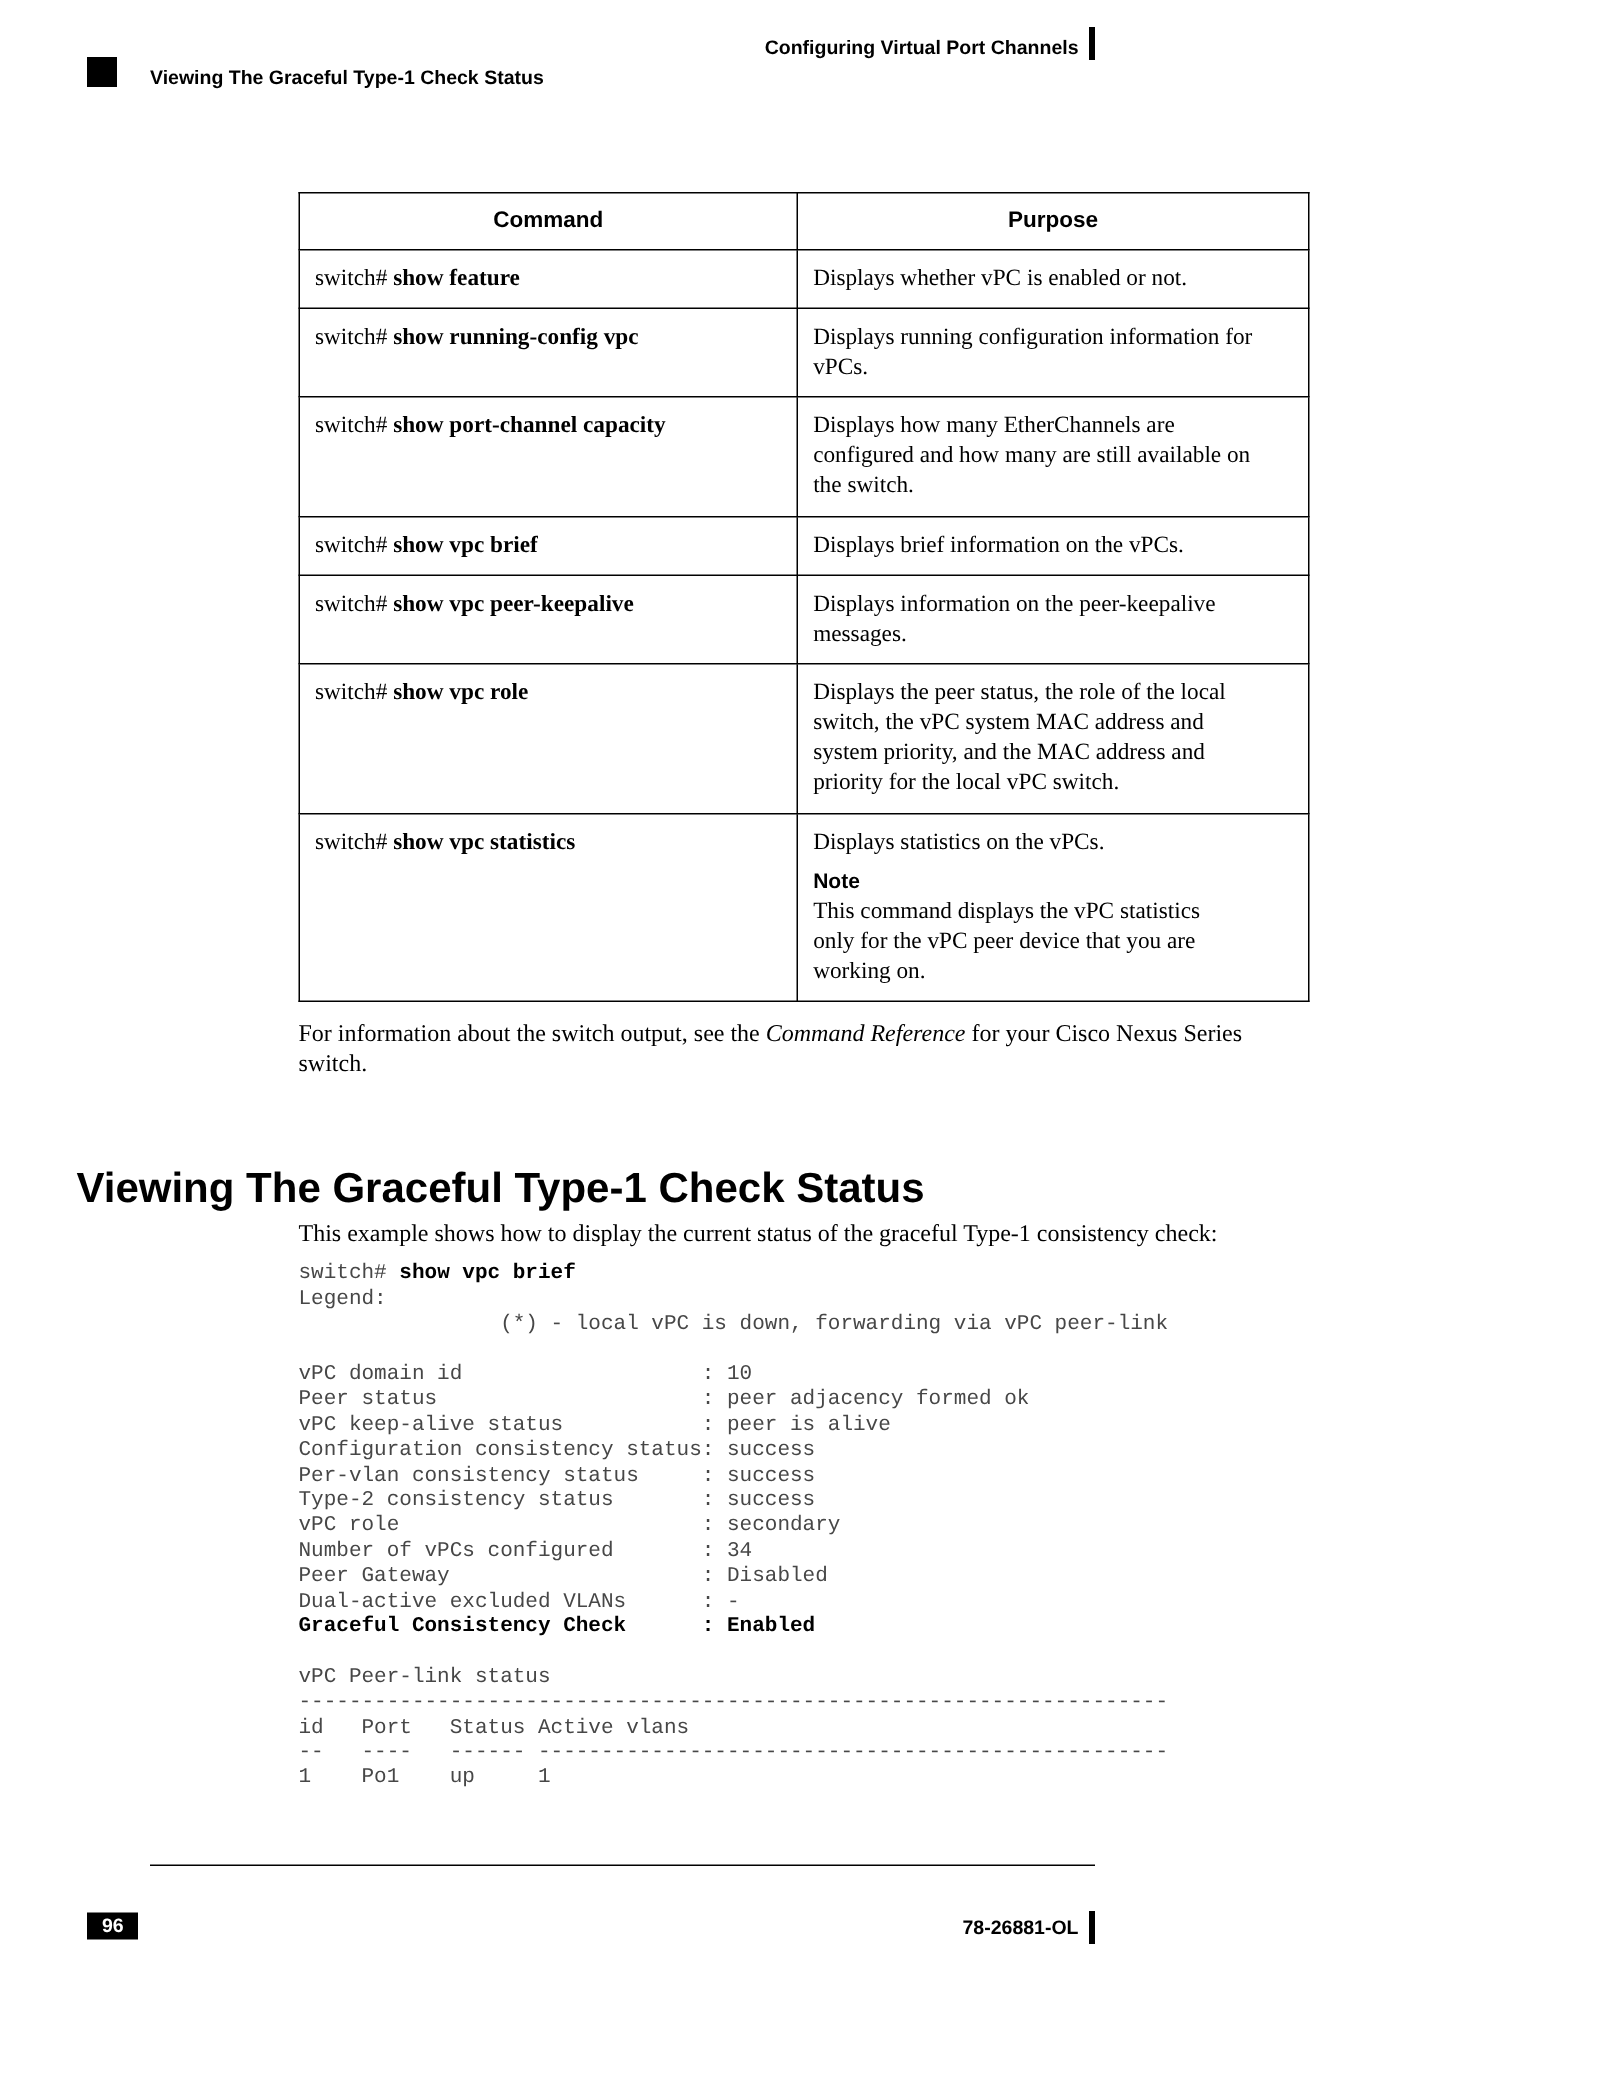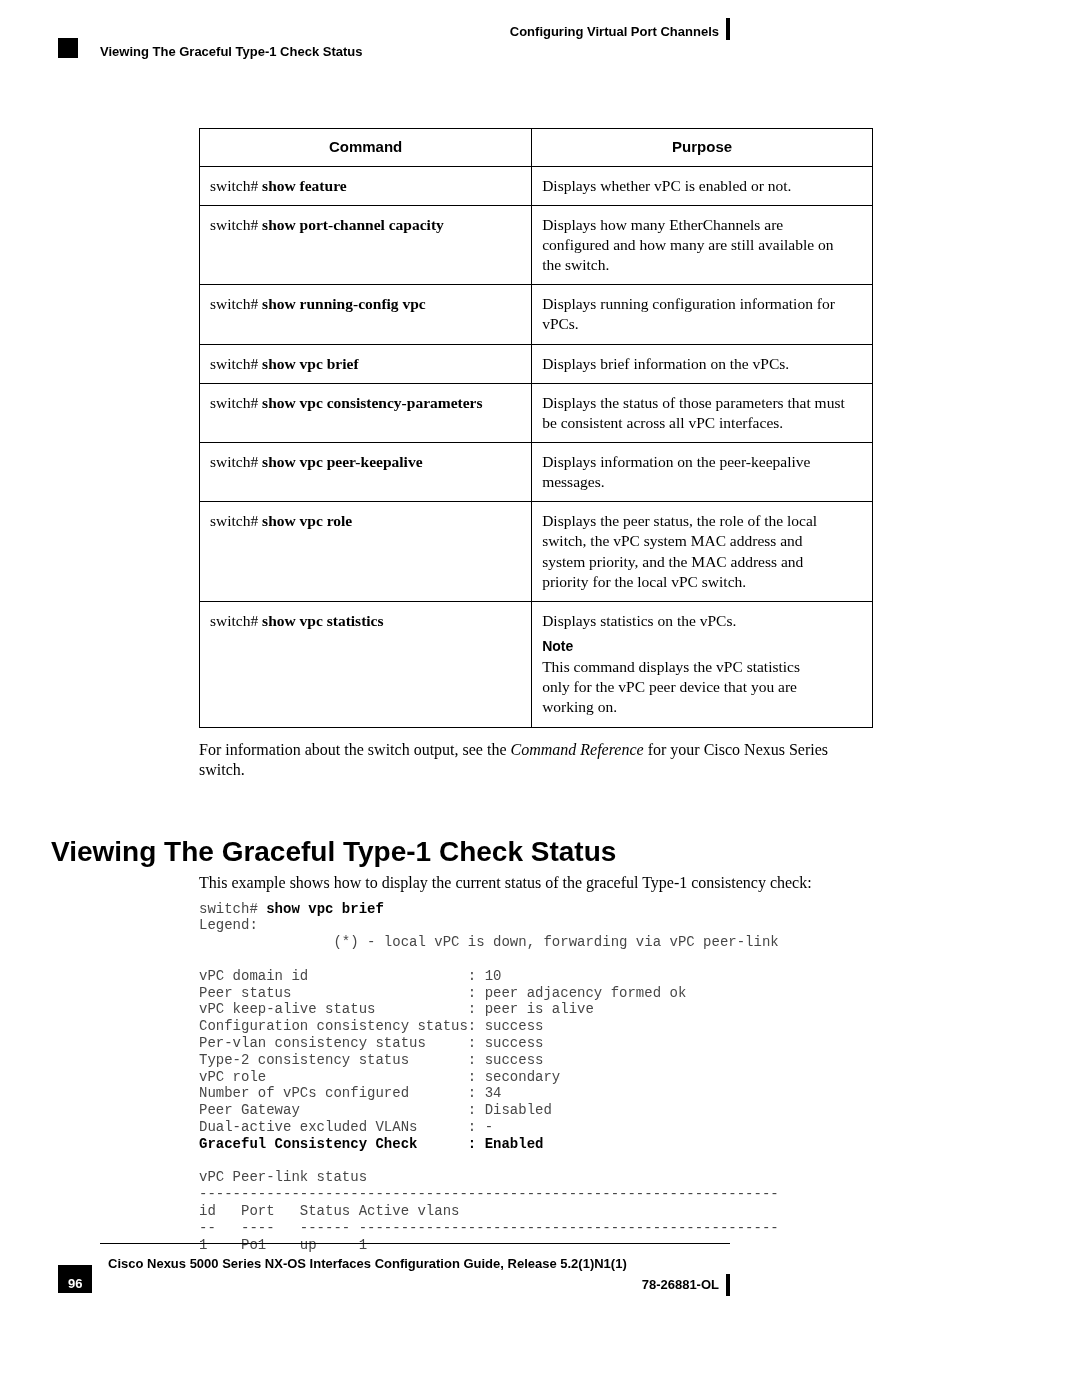--- a/index.html
+++ b/index.html
@@ -142,21 +142,21 @@
   }
   .footer-left-box {
     position: absolute;
     bottom: 104px;
     left: 58px;
     background: #000;
     color: #fff;
     font-family: Arial, Helvetica, sans-serif;
     font-weight: bold;
     font-size: 13px;
-    padding: 11px 10px 1px 10px;
+    padding: 1px 10px 1px 10px;
   }
   .footer-right {
     position: absolute;
     bottom: 104px;
     right: 193px;
     font-family: Arial, Helvetica, sans-serif;
     font-weight: bold;
     font-size: 13px;
   }
   .footer-right-bar {
@@ -191,34 +191,30 @@
           <th>Command</th>
           <th>Purpose</th>
         </tr>
       </thead>
       <tbody>
         <tr>
           <td><span>switch# </span><span class="cmd-bold">show feature</span></td>
           <td>Displays whether vPC is enabled or not.</td>
         </tr>
         <tr>
+          <td><span>switch# </span><span class="cmd-bold">show running-config vpc</span></td>
+          <td>Displays running configuration information for vPCs.</td>
+        </tr>
+        <tr>
           <td><span>switch# </span><span class="cmd-bold">show port-channel capacity</span></td>
           <td>Displays how many EtherChannels are configured and how many are still available on the switch.</td>
         </tr>
         <tr>
-          <td><span>switch# </span><span class="cmd-bold">show running-config vpc</span></td>
-          <td>Displays running configuration information for vPCs.</td>
-        </tr>
-        <tr>
           <td><span>switch# </span><span class="cmd-bold">show vpc brief</span></td>
           <td>Displays brief information on the vPCs.</td>
-        </tr>
-        <tr>
-          <td><span>switch# </span><span class="cmd-bold">show vpc consistency-parameters</span></td>
-          <td>Displays the status of those parameters that must be consistent across all vPC interfaces.</td>
         </tr>
         <tr>
           <td><span>switch# </span><span class="cmd-bold">show vpc peer-keepalive</span></td>
           <td>Displays information on the peer-keepalive messages.</td>
         </tr>
         <tr>
           <td><span>switch# </span><span class="cmd-bold">show vpc role</span></td>
           <td>Displays the peer status, the role of the local switch, the vPC system MAC address and system priority, and the MAC address and priority for the local vPC switch.</td>
         </tr>
         <tr>
@@ -260,18 +256,17 @@
 <span></span>
 <span>vPC Peer-link status</span>
 <span>---------------------------------------------------------------------</span>
 <span>id   Port   Status Active vlans</span>
 <span>--   ----   ------ --------------------------------------------------</span>
 <span>1    Po1    up     1</span></pre>
 
   </div>
 
   <div class="footer-bar"></div>
-  <div class="footer-title">Cisco Nexus 5000 Series NX-OS Interfaces Configuration Guide, Release 5.2(1)N1(1)</div>
   <div class="footer-left-box">96</div>
   <div class="footer-right">78-26881-OL</div>
   <div class="footer-right-bar"></div>
 
 </div>
 
 </body></html>

